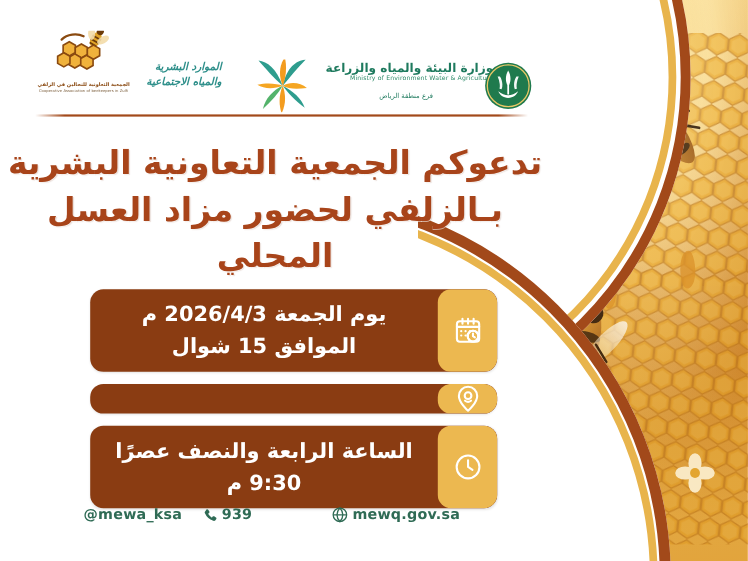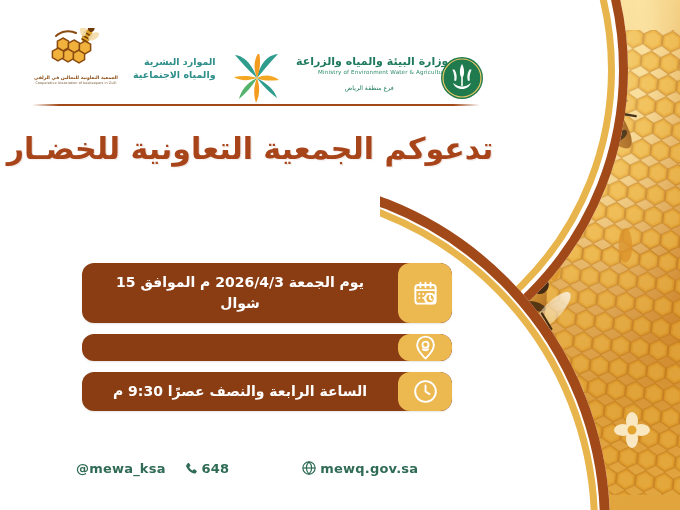--- a/index.html
+++ b/index.html
@@ -115,21 +115,21 @@
   .logo-coop .l2{
     font-size:3.4px;color:#7a5c3a;line-height:1.3;
     letter-spacing:.05px;
   }
 
   .logo-hrsd{
     position:absolute;left:133px;top:34px;
     text-align:right;direction:rtl;
   }
   .logo-hrsd .t{
-    font-size:9.5px;color:#2e8f8a;font-weight:700;line-height:1.35;
+    font-size:9.5px;color:#2e8f8a;font-weight:700;line-height:1.35;font-style:italic;
   }
 
   .logo-star{position:absolute;left:228px;top:32px;}
 
   .logo-mewa{
     position:absolute;left:296px;top:33px;
     text-align:right;direction:rtl;
   }
   .logo-mewa .ar{
     font-size:11px;color:#1e7a5e;font-weight:700;line-height:1.2;white-space:nowrap;
@@ -188,21 +188,21 @@
     flex:0 0 54px;
     background:#ecb850;
     display:flex;align-items:center;justify-content:center;
     border-radius:12px;
   }
   .row .txt{
     flex:1;
     display:flex;align-items:center;justify-content:center;
     color:#ffffff;
     font-weight:700;
-    font-size:14px;
+    font-size:19px;
     line-height:1.5;
     padding:9px 12px;
     text-align:center;
   }
   .row.two-line .txt{font-size:14px;}
   .row.time .txt{letter-spacing:.2px;}
 
   
   .footer{
     position:absolute;left:76px;top:460px;
@@ -427,21 +427,22 @@
           <path d="M13 27c3 2.4 6 3.6 9 3.6s6-1.2 9-3.6c-1.2 3.4-4.6 6-9 6s-7.8-2.6-9-6z"></path>
           <rect x="21.2" y="20" width="1.6" height="10" rx=".6"></rect>
         </g>
       </svg>
     </div>
   </div>
 
   <div class="divider"></div>
 
   <div class="title">
-    <div class="line">تدعوكم الجمعية التعاونية للخضـار</div>
+    <div class="line">تدعوكم الجمعية التعاونية البشرية</div>
+    <div class="line">بـالزلفي لحضور مزاد العسل المحلي</div>
   </div>
 
   <div class="rows">
 
     <div class="row">
       <div class="icon-box">
         <svg width="27" height="27" viewBox="0 0 24 24" fill="none" stroke="#ffffff" stroke-width="1.7" stroke-linecap="round" stroke-linejoin="round">
           <rect x="3" y="4.5" width="18" height="16.5" rx="2.4"></rect>
           <path d="M3 9h18"></path>
           <path d="M7.5 2.5v4M12 2.5v4M16.5 2.5v4"></path>
@@ -479,21 +480,21 @@
     </div>
   </div>
 
   <div class="footer">
     <span class="handle">@mewa_ksa</span>
 
     <span class="grp">
       <svg width="15" height="15" viewBox="0 0 24 24">
         <path d="M6.2 3.3c.7-.5 1.7-.3 2.2.5l1.7 2.6c.4.7.3 1.6-.4 2.1l-1 .8c-.3.2-.4.6-.2.9a13 13 0 0 0 4.8 4.8c.3.2.7.1.9-.2l.8-1c.5-.7 1.4-.8 2.1-.4l2.6 1.7c.8.5 1 1.5.5 2.2l-1.2 1.7c-.7 1-2 1.4-3.2 1A20.6 20.6 0 0 1 3.5 8.7c-.4-1.2 0-2.5 1-3.2z" fill="#2f6b55"></path>
       </svg>
-      <span>648</span>
+      <span>939</span>
     </span>
 
     <span class="grp site">
       <svg width="16" height="16" viewBox="0 0 24 24" fill="none" stroke="#2f6b55" stroke-width="1.8">
         <circle cx="12" cy="12" r="9.2"></circle>
         <path d="M2.8 12h18.4"></path>
         <path d="M12 2.8c2.6 2.6 4 5.9 4 9.2s-1.4 6.6-4 9.2c-2.6-2.6-4-5.9-4-9.2s1.4-6.6 4-9.2z"></path>
       </svg>
       <span>mewq.gov.sa</span>
     </span>

